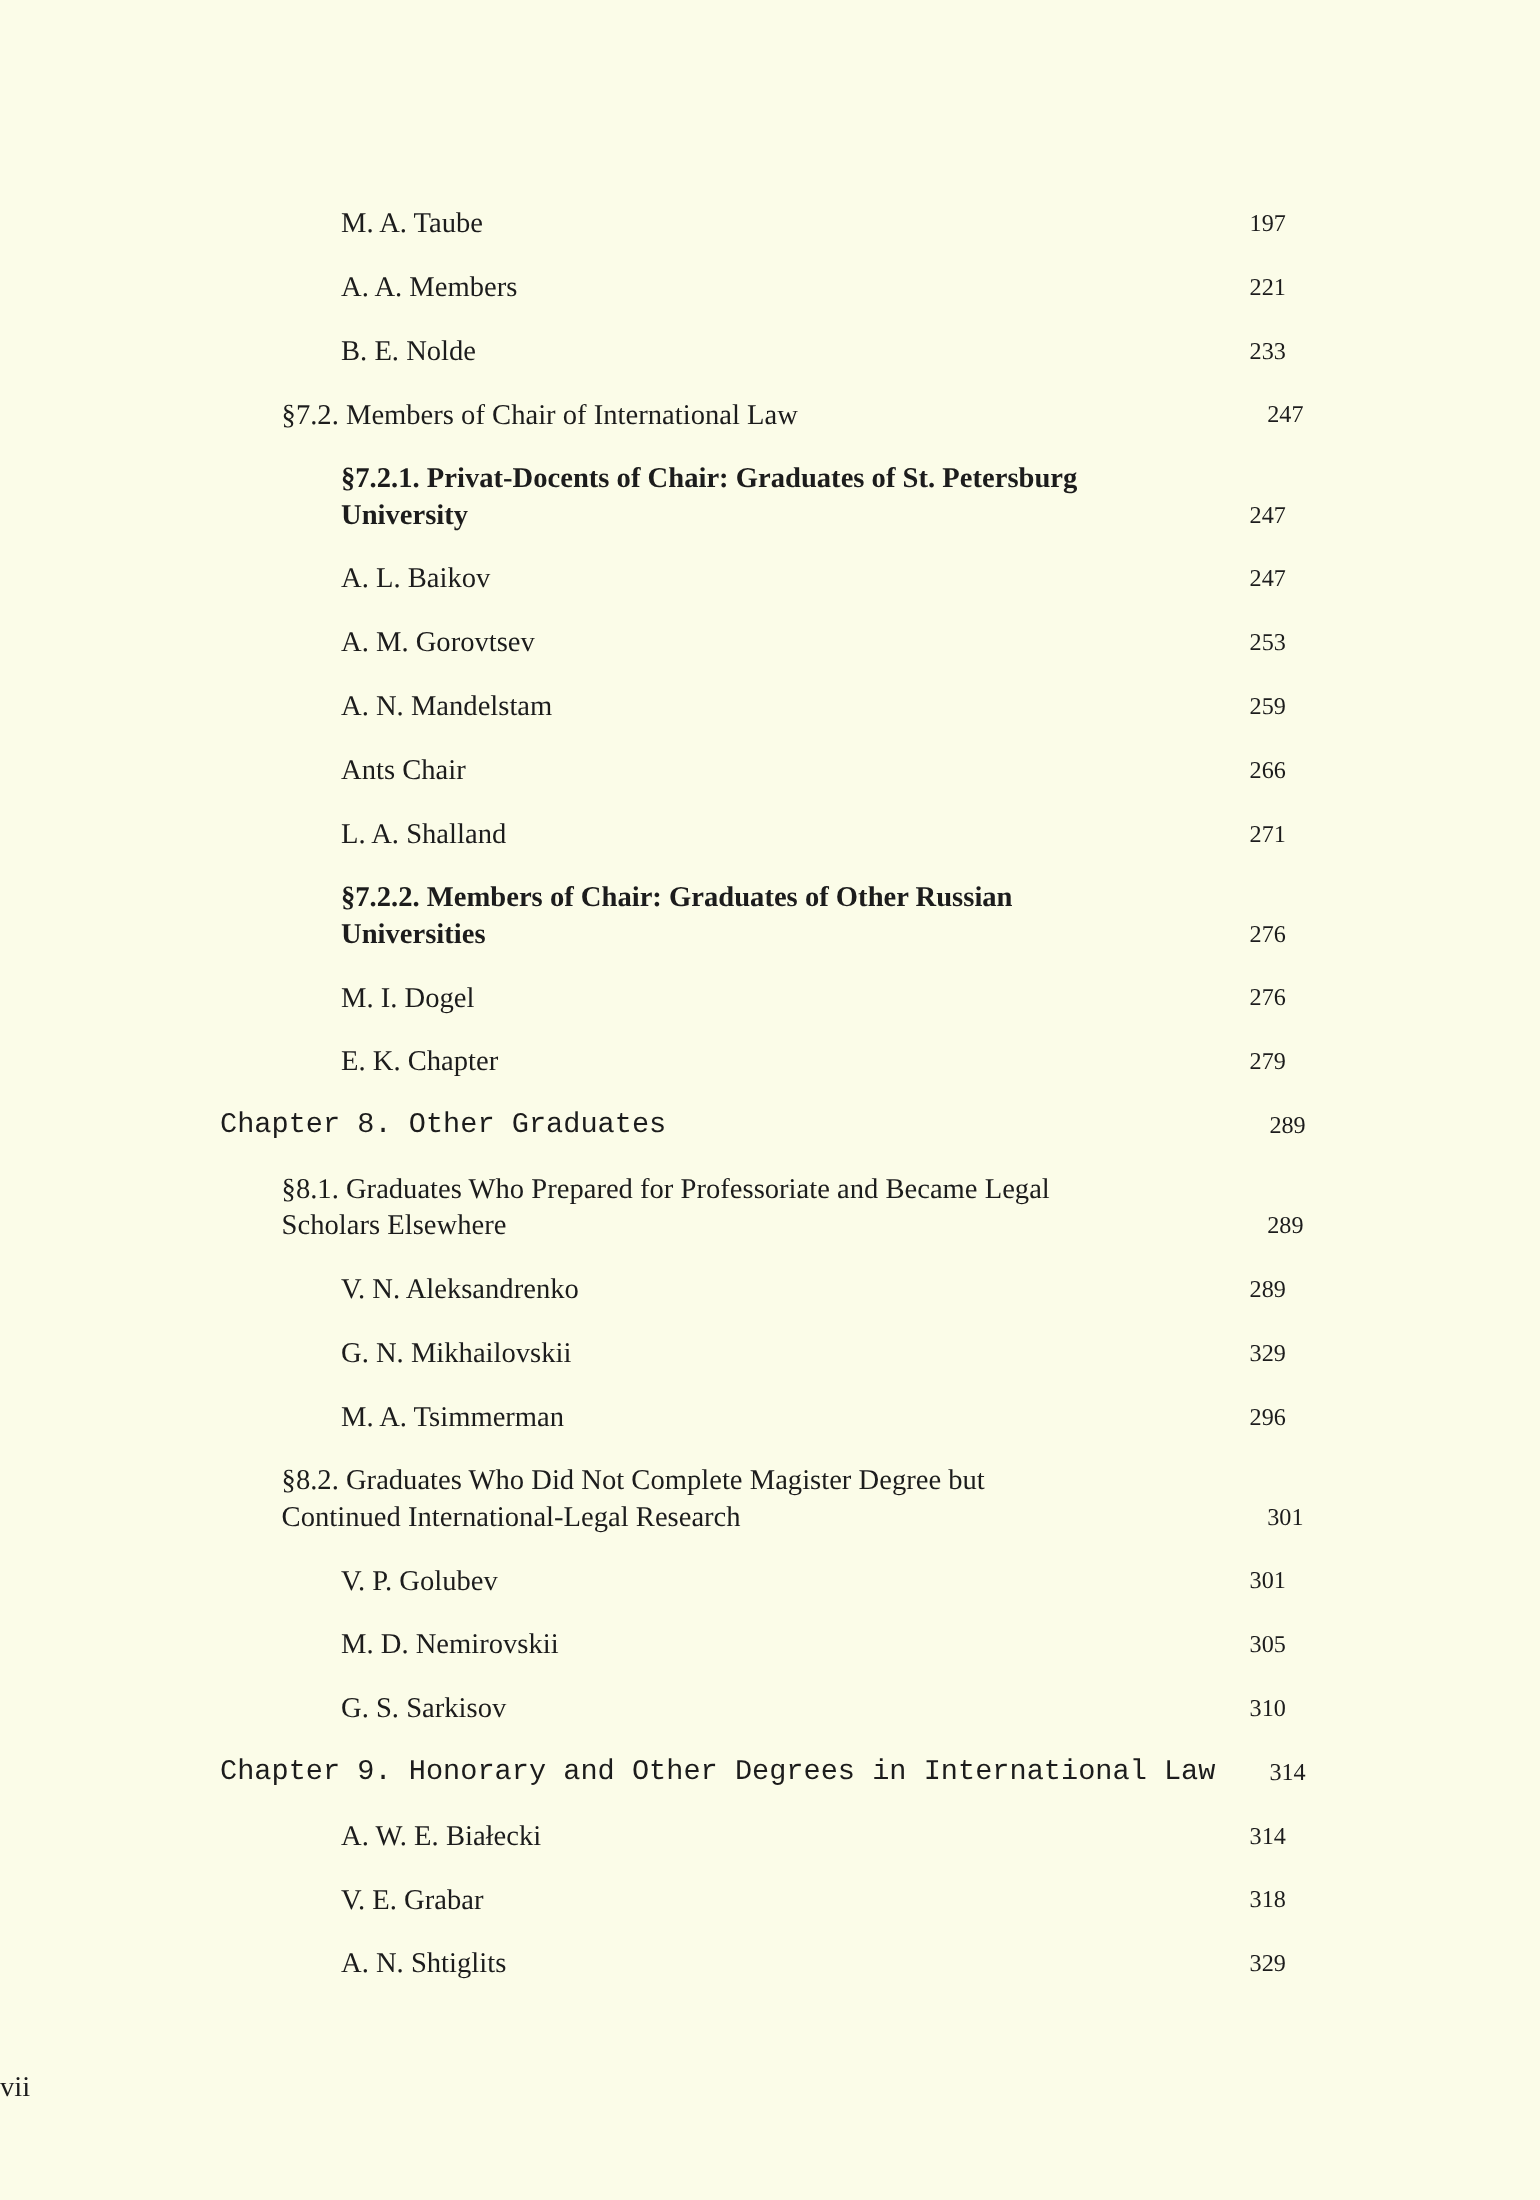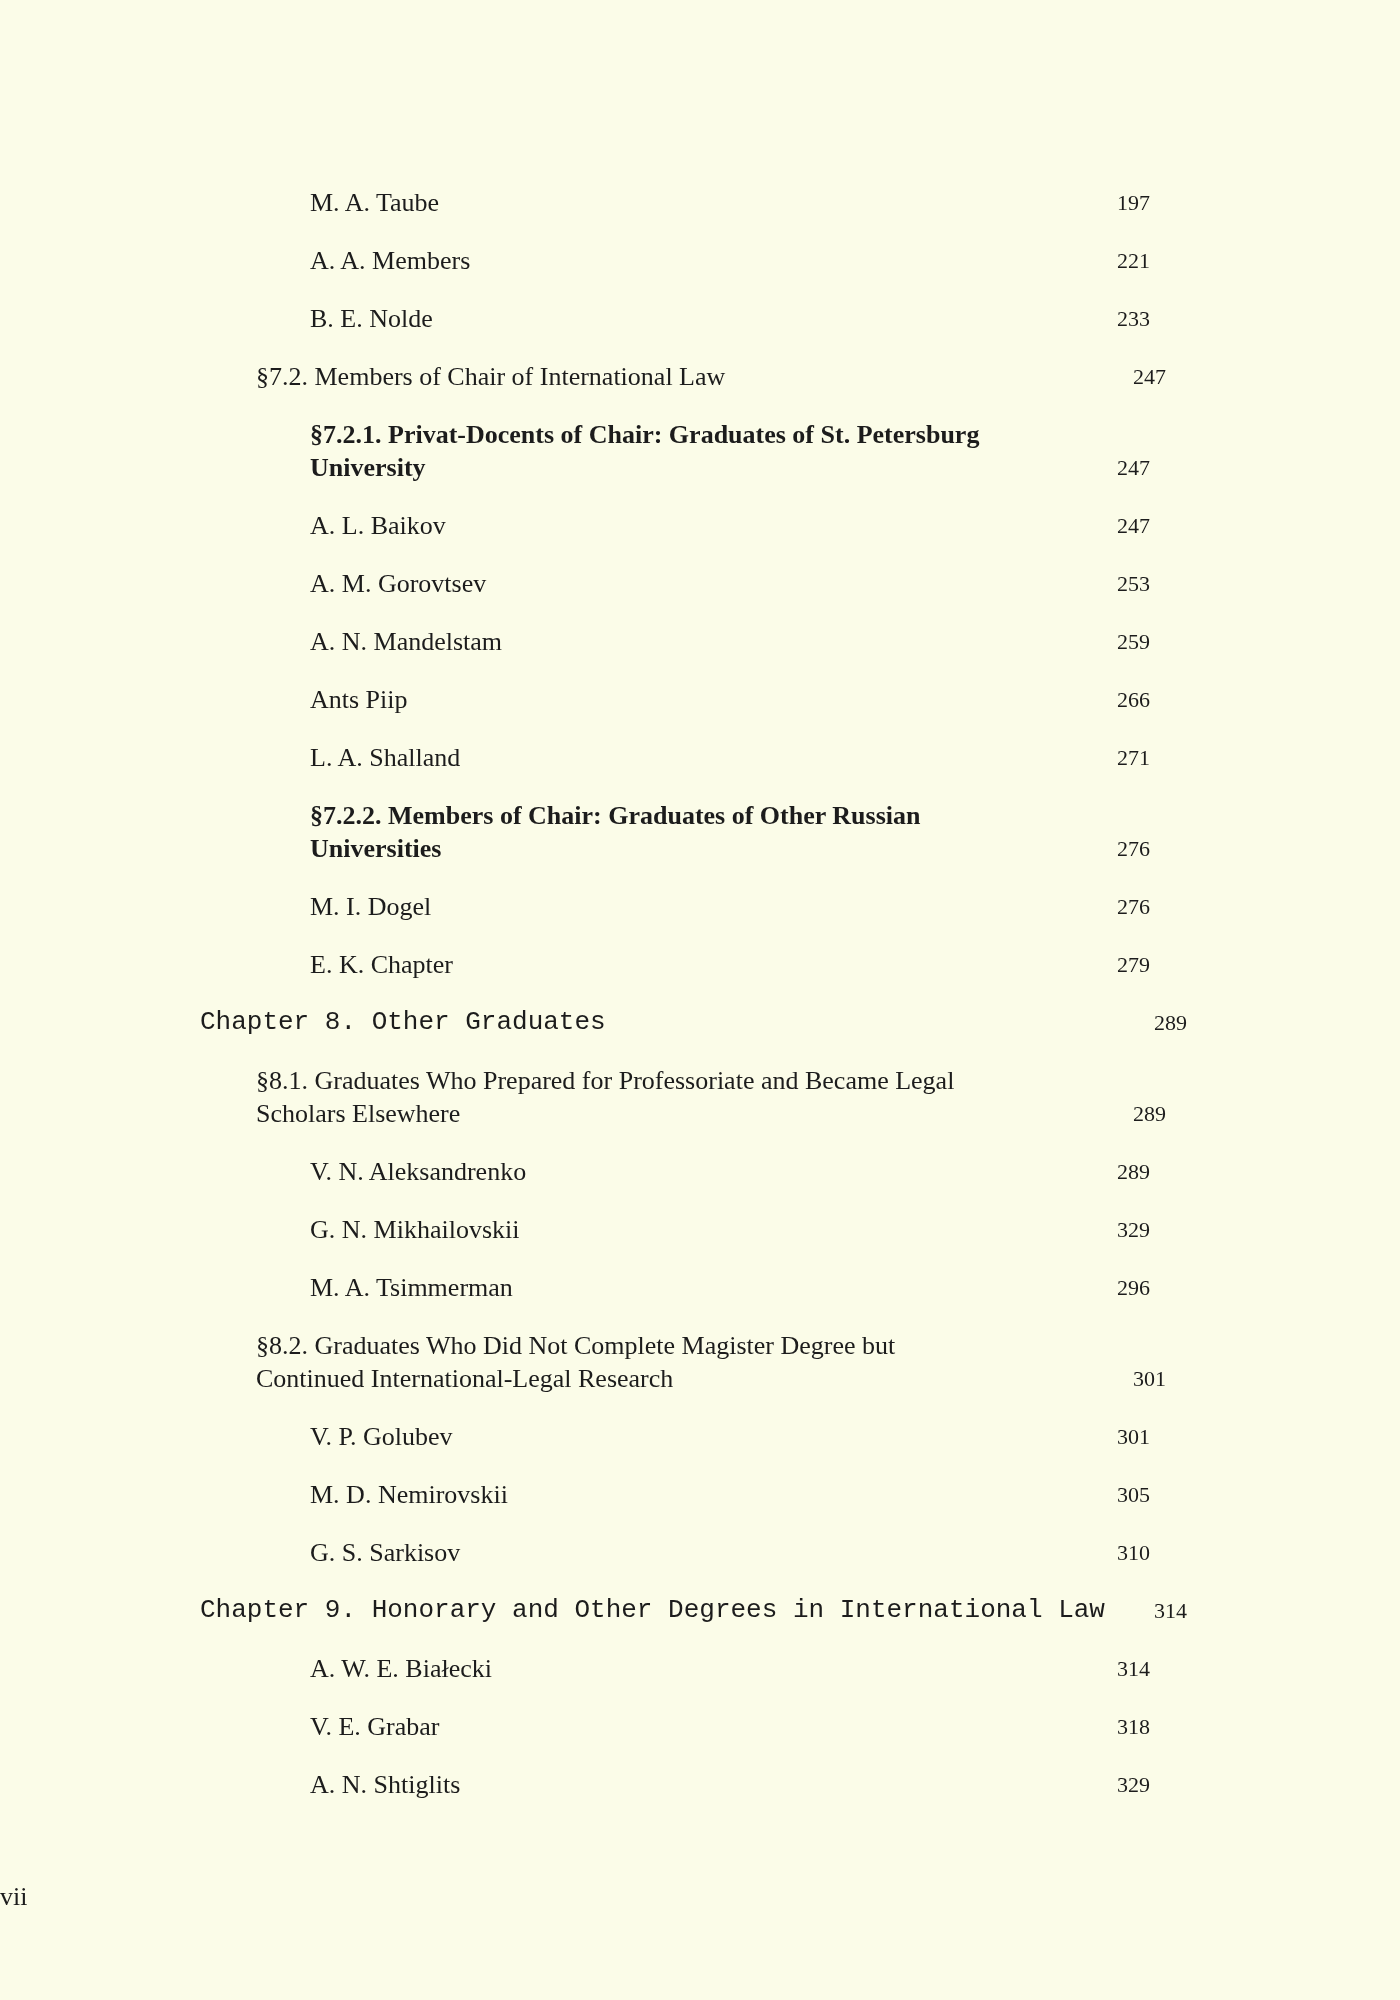--- a/index.html
+++ b/index.html
@@ -19,20 +19,21 @@
     box-sizing: border-box;
     width: 1400px;
     padding: 186px 213px 0 200px;
   }
   .toc-row {
     display: flex;
     align-items: flex-end;
     margin-bottom: 25px;
     font-size: 26px;
     line-height: 33px;
+    gap: 19px;
   }
   .toc-label {
     flex: 1;
     white-space: pre-line; 
   }
   .level-chapter .toc-label    { margin-left: 0px;   max-width: 930px; font-family: Liberation Mono, monospace; }
   .level-section .toc-label    { margin-left: 56px;  max-width: 850px; }
   .level-subsection .toc-label { margin-left: 110px; max-width: 780px; font-weight: bold; }
   .level-name .toc-label       { margin-left: 110px; max-width: 780px; }
   .toc-pageno {
@@ -83,21 +84,21 @@
   </div>
     <div class="toc-row level-name">
     <div class="toc-label">A. M. Gorovtsev</div>
     <div class="toc-pageno">253</div>
   </div>
     <div class="toc-row level-name">
     <div class="toc-label">A. N. Mandelstam</div>
     <div class="toc-pageno">259</div>
   </div>
     <div class="toc-row level-name">
-    <div class="toc-label">Ants Piip</div>
+    <div class="toc-label">Ants Chair</div>
     <div class="toc-pageno">266</div>
   </div>
     <div class="toc-row level-name">
     <div class="toc-label">L. A. Shalland</div>
     <div class="toc-pageno">271</div>
   </div>
     <div class="toc-row level-subsection">
     <div class="toc-label">§7.2.2. Members of Chair: Graduates of Other Russian
 Universities</div>
     <div class="toc-pageno">276</div>

